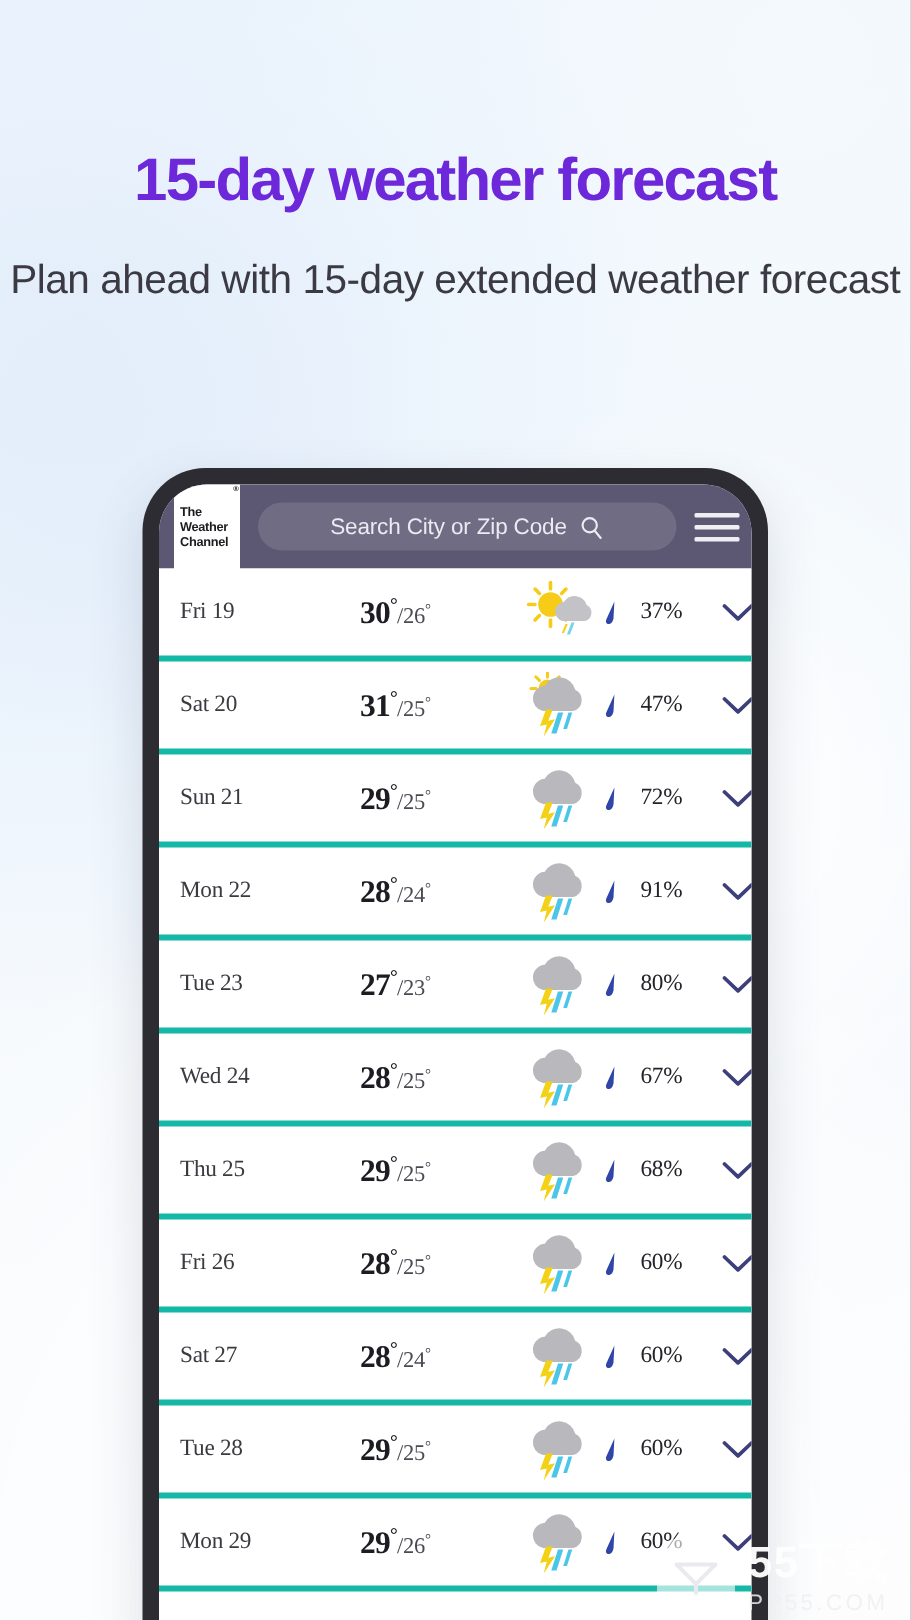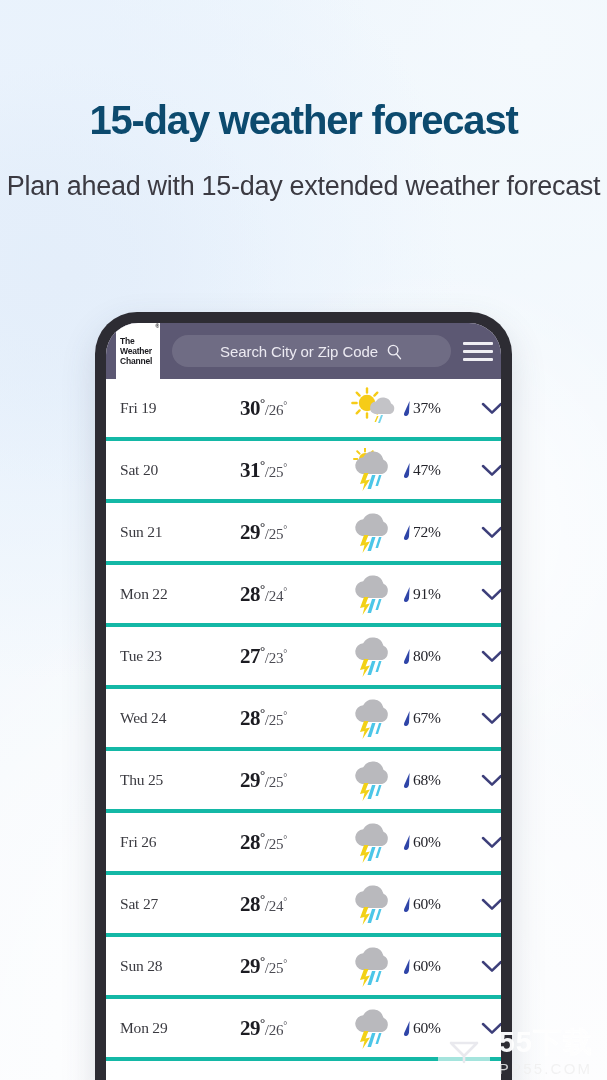--- a/index.html
+++ b/index.html
@@ -21,21 +21,21 @@
   }
   .blob-a { left:-150px; top:60px; width:430px; height:430px;
             background:radial-gradient(circle,#e4eefa 0%, rgba(228,238,250,0) 70%); }
   .blob-b { left:150px; top:250px; width:560px; height:560px;
             background:radial-gradient(circle,#ffffff 0%, rgba(255,255,255,0) 66%); }
 
   
   .headline-wrap { position:absolute; left:0; top:0; width:607px; text-align:center; }
   .headline {
     margin-top:99px;
-    font-size:40px; font-weight:bold; color:#0c4a6e;
+    font-size:40px; font-weight:bold; color:#6d28d9;
     letter-spacing:-1.2px; line-height:1.05;
   }
   .subhead {
     margin-top:26px;
     font-size:27px; color:#3b3a42; font-weight:400;
     line-height:1.42; letter-spacing:-0.3px;
   }
 
   
   .phone {
@@ -111,21 +111,21 @@
     color:#1c1c22;
     margin-left:28px;
   }
   .f-hi { font-size:21px; font-weight:bold; letter-spacing:-0.5px; }
   .f-hi sup { font-size:13px; font-weight:bold; vertical-align:super; }
   .f-lo { font-size:15px; color:#4a4a52; letter-spacing:-0.2px; }
   .f-lo sup { font-size:10px; vertical-align:super; }
   .f-icon { flex:0 0 58px; display:flex; align-items:center; justify-content:center; }
   .f-pop {
     flex:0 0 78px;
-    display:flex; align-items:center; gap:0;
+    display:flex; align-items:center; gap:14px;
     font-size:15.5px; color:#23232a; letter-spacing:-0.2px;
   }
   .f-chev { flex:1 1 auto; display:flex; align-items:center; justify-content:center; }
 
   
   .wm {
     position:absolute; right:14px; bottom:2px;
     display:flex; align-items:center; gap:9px;
     pointer-events:none;
   }
@@ -404,21 +404,21 @@
             </svg>
             <span>60%</span>
           </div>
           <div class="f-chev">
             <svg width="24" height="15" viewBox="0 0 24 15">
               <path d="M3 3 L12 11.6 L21 3" fill="none" stroke="#3d3f7a" stroke-width="2.5" stroke-linecap="round" stroke-linejoin="round"></path>
             </svg>
           </div>
         </div>
         <div class="f-row">
-          <div class="f-day">Sun 28</div>
+          <div class="f-day">Tue 28</div>
           <div class="f-temp"><span class="f-hi"><span>29</span><sup>°</sup></span><span class="f-lo"><span>/</span><span>25</span><sup>°</sup></span></div>
           <div class="f-icon">
             <svg width="50" height="44" viewBox="0 0 50 44">
               <path d="M14 26 a8.5 8.5 0 0 1 1.2 -16.8 a11 11 0 0 1 20.3 2.6 a7.6 7.6 0 0 1 -1.3 14.2 z" fill="#b9b9bd"></path>
               <path d="M16 25 L12 36 L16.5 35 L14.5 43 L22 31.5 L17.5 32.5 L20.5 25 z" fill="#f2d117"></path>
               <path d="M24 27 L19.5 41 L23 41 L27.5 27 z" fill="#4cc6e8"></path>
               <path d="M31 27 L27.5 38 L30 38 L33.5 27 z" fill="#4cc6e8"></path>
             </svg>
           </div>
           <div class="f-pop">

